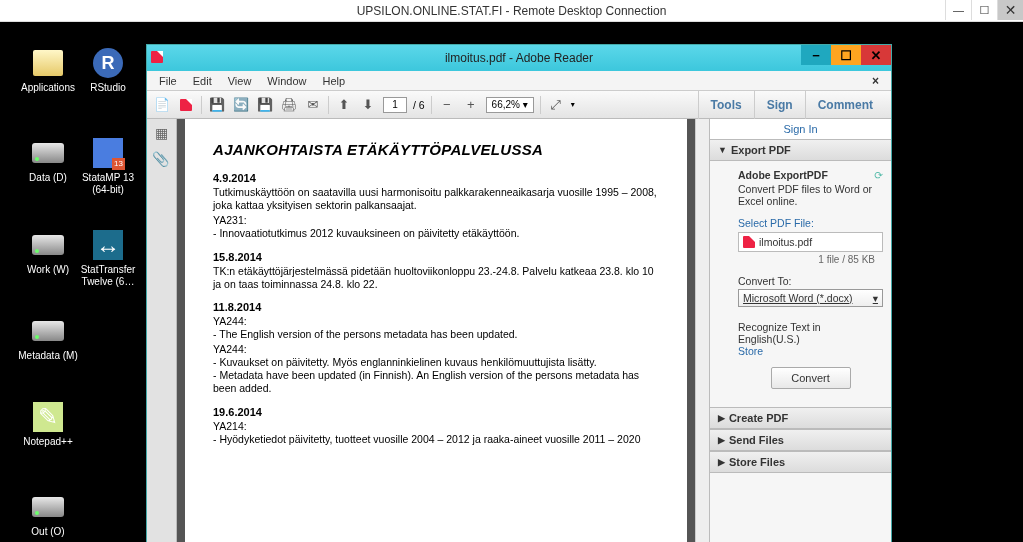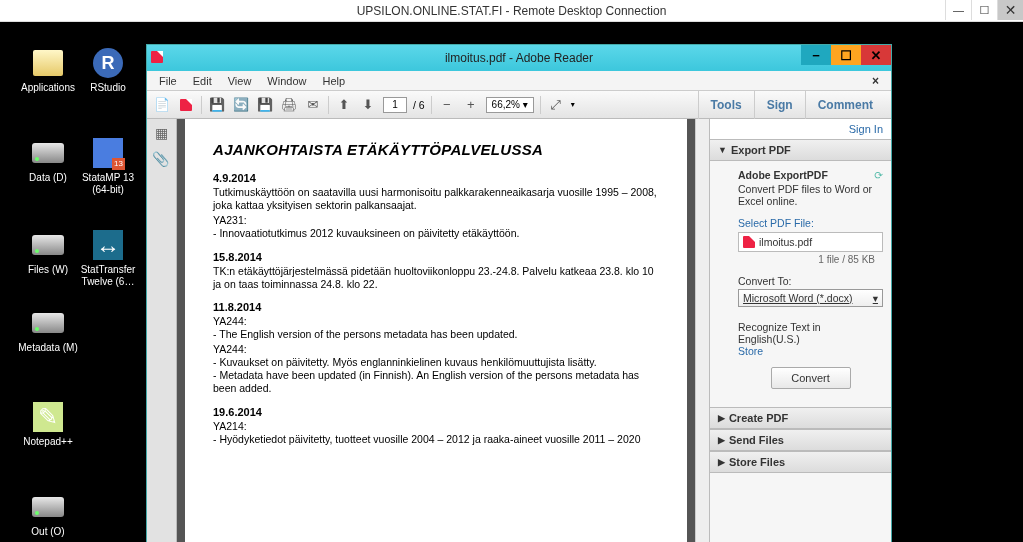--- a/index.html
+++ b/index.html
@@ -33,21 +33,21 @@
   .r-tab { padding: 0 12px; color: #4a7aa5; font-weight: 600; border-left:1px solid #ccc; height:100%; display:flex;align-items:center;}
   .r-body { display: flex; height: 424px; }
   .r-side { width: 30px; background: #e2e2e2; border-right: 1px solid #bbb; display:flex; flex-direction:column; align-items:center; padding-top:6px; gap:10px;}
   .r-side div{font-size:14px; color:#666;}
   .r-doc { flex: 1; background: #555; padding: 0 8px; overflow:hidden; position:relative;}
   .page { background: #fff; width: 100%; height: 100%; padding: 22px 28px; font-family: "Times New Roman", serif; font-size: 11px; color: #000; overflow:hidden;}
   .page h2 { font-style: italic; font-weight: bold; font-size: 15px; margin-bottom: 14px; letter-spacing: 0.3px;}
   .page .d { font-weight: bold; margin-top: 10px; font-size:11px;}
   .page p { margin-top: 2px; line-height: 1.25; font-size:10.5px;}
   .r-panel { width: 182px; background: #f6f6f6; border-left: 1px solid #bbb; display:flex; flex-direction:column; font-size:11px;}
-  .signin {text-align:right; color:#3b6ea5; padding:4px 8px; font-size:11px; background:#fff;}
+  .signin {text-align:center; color:#3b6ea5; padding:4px 8px; font-size:11px; background:#fff;}
   .psec-h { background: linear-gradient(#f0f0f0,#dcdcdc); border-top:1px solid #bbb; border-bottom:1px solid #bbb; padding: 4px 8px; font-weight: bold; font-size: 11px; color:#333; display:flex; align-items:center; gap:4px;}
   .psec-b { padding: 8px; font-size: 10.5px; color:#333;margin-left:20px; }
   .fld { border:1px solid #bbb; background:#fff; padding:3px 4px; margin-top:3px; font-size:10.5px; display:flex; align-items:center; gap:4px;}
   .sel { border:1px solid #999; background:linear-gradient(#fff,#eee); padding:2px 4px; margin-top:2px; font-size:10.5px; display:flex; justify-content:space-between; align-items:center;text-decoration:underline;}
   .lbl{color:#333;}
   .link{color:#2a6aa8;}
   .rgt{text-align:right; color:#666; font-size:10px; padding:2px 8px 0 0;}
   .cbtn{ margin:10px auto; width:80px; padding:4px 0; text-align:center; border:1px solid #aaa; background:linear-gradient(#fff,#e8e8e8); font-size:11px; border-radius:2px;}
   .pdfic{display:inline-block;width:12px;height:12px;background:#e24;border-radius:1px;position:relative;}
   .pdfic:after{content:"";position:absolute;right:0;top:0;border:3px solid transparent;border-top-color:#fff;border-right-color:#fff;}
@@ -209,29 +209,29 @@
         <div style="width:30px;height:30px;background:#4a7de0;position:relative;">
           <div style="position:absolute;right:-2px;bottom:-2px;background:#d53;color:#fff;font-size:8px;padding:0 2px;">13</div>
         </div>
       </div>
       <div>StataMP 13 (64-bit)</div>
     </div>
     <div class="dicon" style="left: 18px; top: 206px;">
       <div class="ic">
         <div class="drive"></div>
       </div>
-      <div>Files (W)</div>
+      <div>Work (W)</div>
     </div>
     <div class="dicon" style="left: 78px; top: 206px;">
       <div class="ic">
         <div style="width:30px;height:30px;background:#1c6c8c;display:flex;align-items:center;justify-content:center;color:#fff;">↔</div>
       </div>
       <div>StatTransfer Twelve (6…</div>
     </div>
-    <div class="dicon" style="left: 18px; top: 284px; text-align: center;">
+    <div class="dicon" style="left: 18px; top: 292px; text-align: center;">
       <div class="ic">
         <div class="drive"></div>
       </div>
       <div>Metadata (M)</div>
     </div>
     <div class="dicon" style="left: 18px; top: 378px;">
       <div class="ic">
         <div style="width:30px;height:30px;background:#cfe890;display:flex;align-items:center;justify-content:center;">✎</div>
       </div>
       <div>Notepad++</div>

